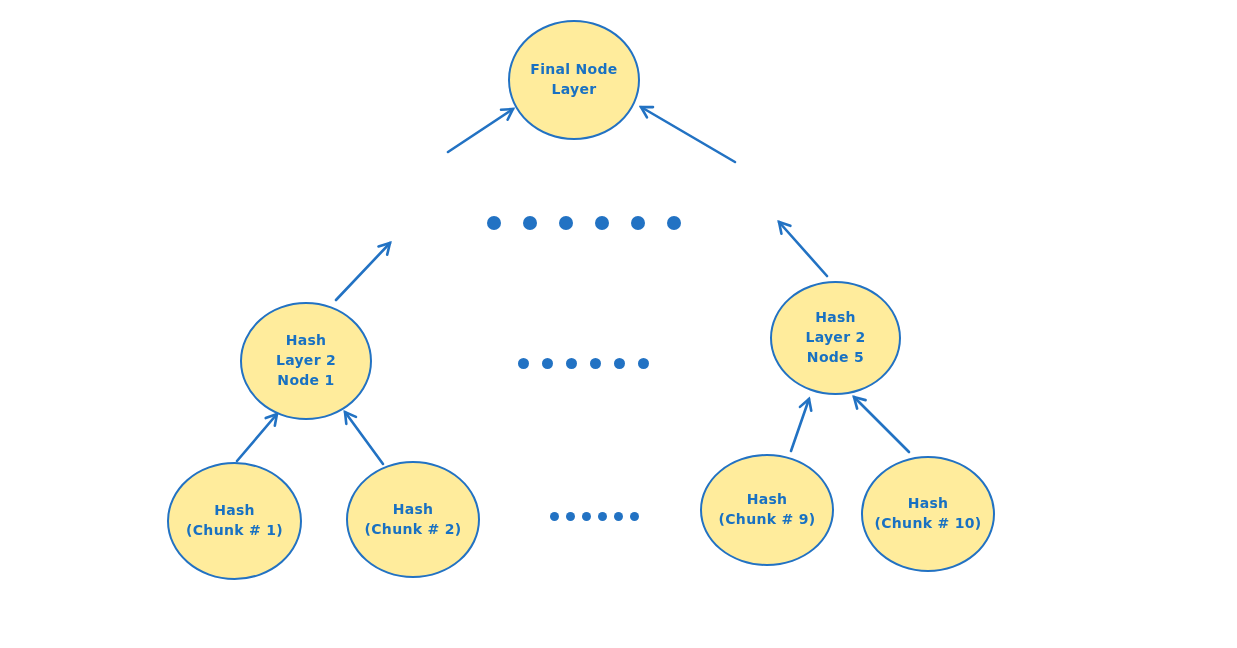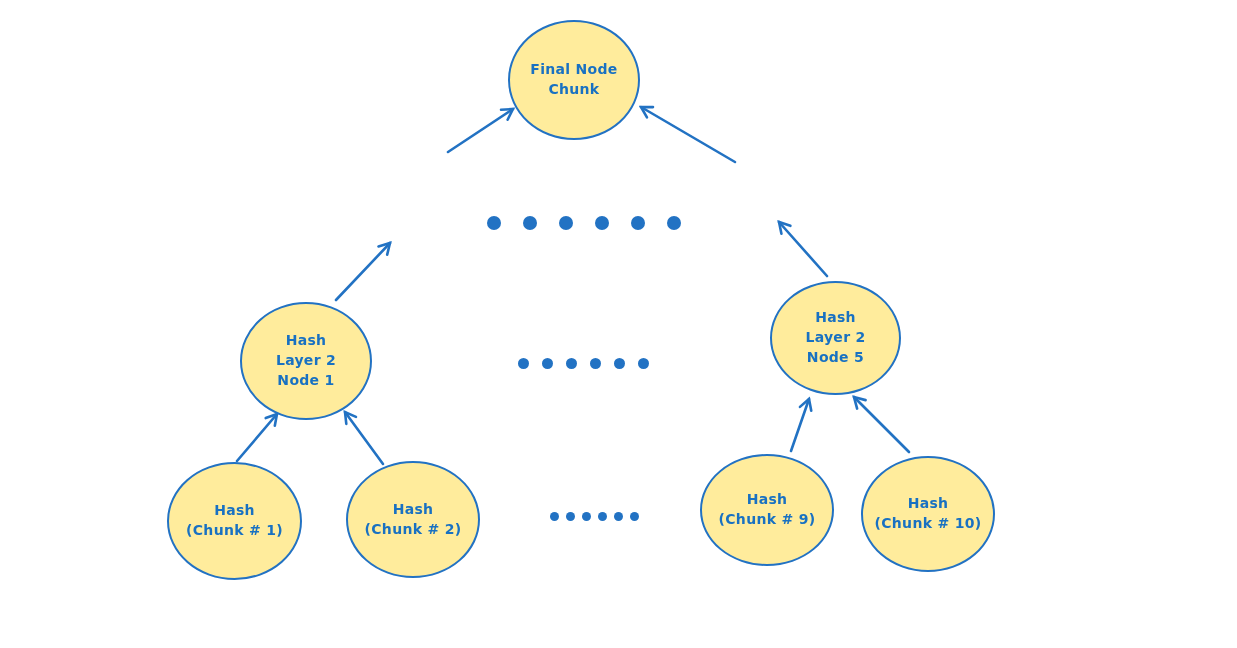--- a/index.html
+++ b/index.html
@@ -95,21 +95,21 @@
     <path d="M336,300 L390,243" marker-end="url(#arrowhead)"></path>
     <path d="M827,276 L779,222" marker-end="url(#arrowhead)"></path>
     <path d="M237,461 L277,414" marker-end="url(#arrowhead)"></path>
     <path d="M383,464 L345,412" marker-end="url(#arrowhead)"></path>
     <path d="M791,451 L809,399" marker-end="url(#arrowhead)"></path>
     <path d="M909,452 L854,397" marker-end="url(#arrowhead)"></path>
   </svg>
 
   <div class="node final">
     <span class="node-label">Final Node
-Chunk</span>
+Layer</span>
   </div>
 
   <div class="node l2n1">
     <span class="node-label">Hash
 Layer 2
 Node 1</span>
   </div>
 
   <div class="node l2n5">
     <span class="node-label">Hash

